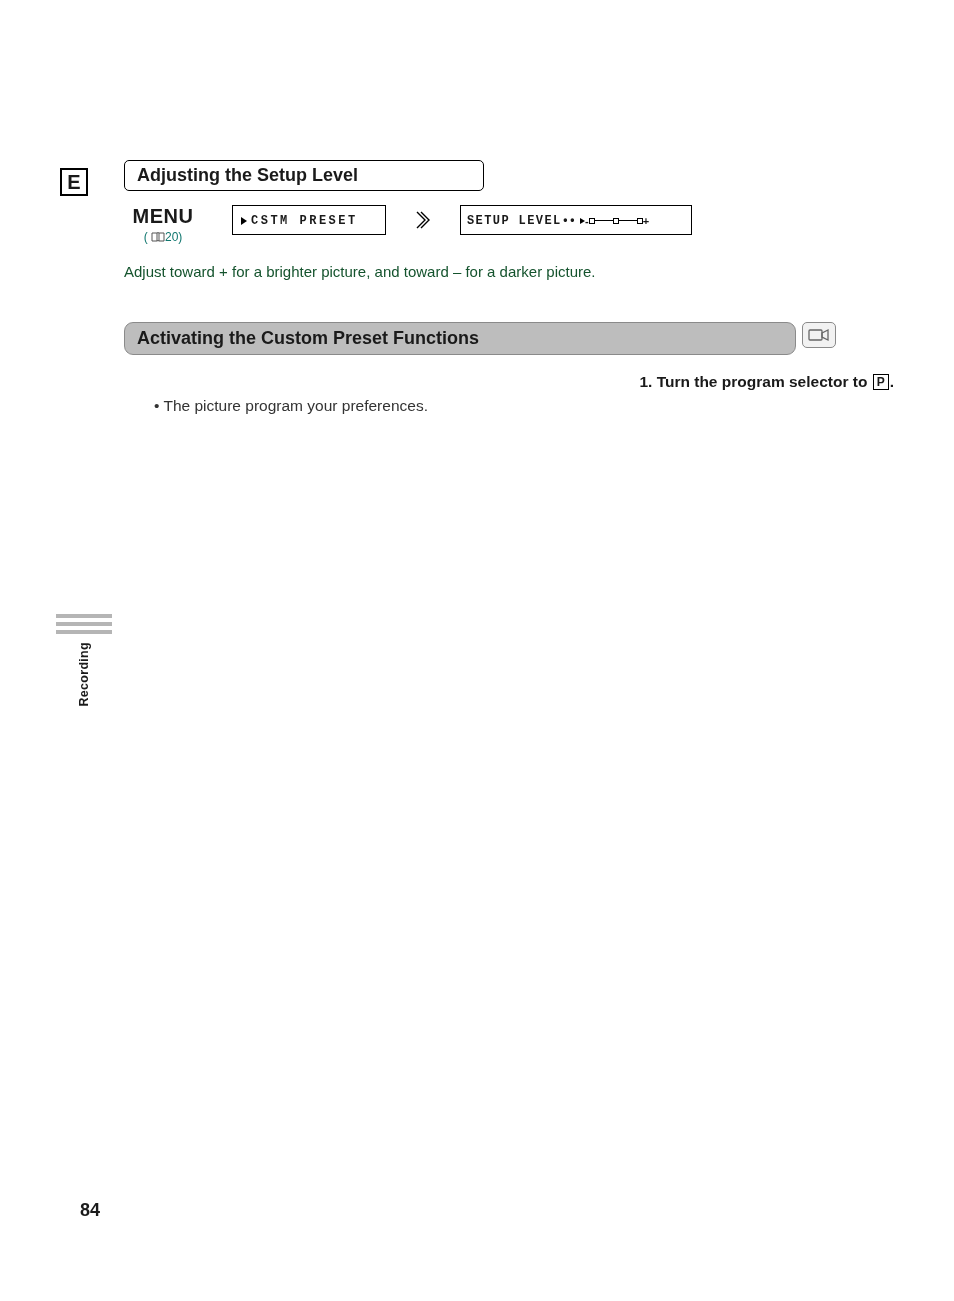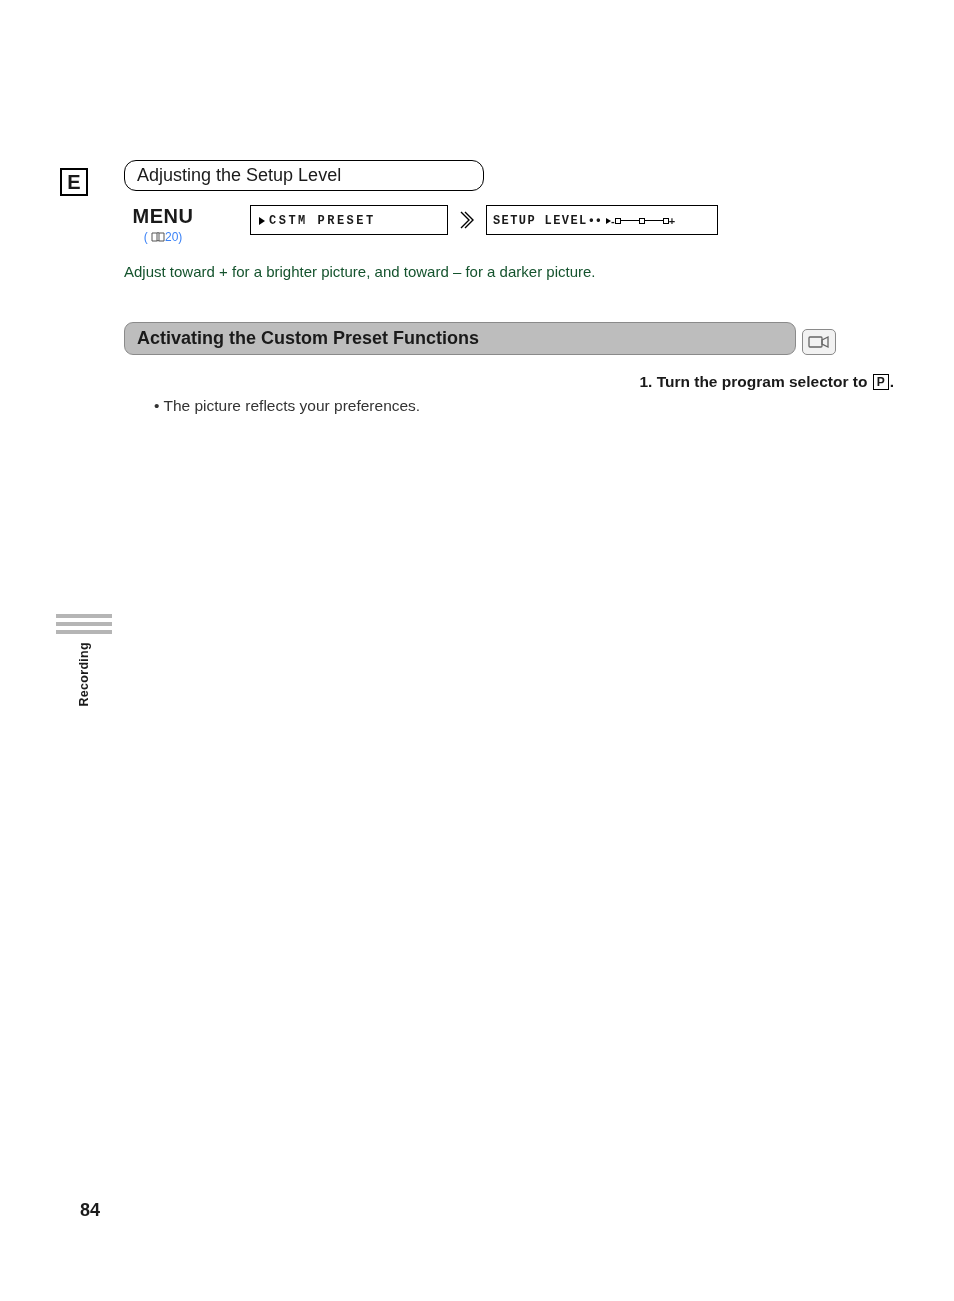--- a/index.html
+++ b/index.html
@@ -27,63 +27,63 @@
     font-weight: 700;
     font-size: 20px;
     text-align: center;
     line-height: 24px;
   }
   .content {
     margin-left: 64px;
   }
   .section-title-pill {
     border: 1.5px solid #000;
-    border-radius: 12px;
+    border-radius: 5px;
     padding: 4px 14px 4px 12px;
-    font-weight: 400;
+    font-weight: 700;
     font-size: 18px;
     width: 360px;
   }
   .menu-row {
     display: flex;
     align-items: flex-start;
-    gap: 12px;
+    gap: 30px;
     margin-top: 14px;
   }
   .menu-block {
     text-align: center;
     min-width: 78px;
   }
   .menu-word {
     font-family: Arial, Helvetica, sans-serif;
     font-weight: 900;
     font-size: 20px;
     letter-spacing: 0.5px;
   }
   .menu-ref {
     font-size: 12px;
-    color: #3b82f6;
+    color: #0f766e;
     margin-top: 2px;
   }
   .menu-ref .book-icon {
     display:inline-block;
     vertical-align: middle;
   }
   .pathbox {
     border: 1px solid #000;
     padding: 6px 10px 5px 8px;
     font-family: "Courier New", monospace;
     font-size: 12px;
     font-weight: 700;
     letter-spacing: 2.5px;
     display: flex;
     align-items: center;
     height: 30px;
   }
-  .box-cstm { width: 198px; margin-left: 36px; }
+  .box-cstm { width: 154px; }
   .box-setup { width: 232px; padding-left:6px; letter-spacing:1.4px; }
   .tri {
     display:inline-block;
     width:0;height:0;
     border-top:4px solid transparent;
     border-bottom:4px solid transparent;
     border-left:6px solid #000;
     margin-right:4px;
     vertical-align: middle;
   }
@@ -118,21 +118,21 @@
     border-left:5px solid #000;
   }
   .adjust-note {
     font-size: 15px;
     margin-top: 18px;
     color:#14532d;
   }
   .gray-heading-wrap {
     margin-top: 42px;
     display:flex;
-    align-items:flex-end;
+    align-items:flex-start;
     width: 712px;
   }
   .gray-heading {
     flex:1;
     background: linear-gradient(#bdbdbd,#bdbdbd);
     border: 1px solid #8a8a8a;
     border-radius: 9px;
     padding: 5px 12px;
     font-weight:700;
     font-size:18px;
@@ -266,21 +266,21 @@
           <rect x="1" y="2" width="13" height="10" rx="1" fill="none" stroke="#666" stroke-width="1.3"></rect>
           <path d="M14 5 L20 2 L20 12 L14 9 Z" fill="none" stroke="#666" stroke-width="1.3"></path>
         </svg>
       </div>
     </div>
 
     <div class="steps">
       <div class="step">
         <span>1.  Turn the program selector to </span><span class="p-icon">P</span><span>.</span>
       </div>
-      <div class="bullet">• The picture reflects your preferences.</div>
+      <div class="bullet">• The picture program your preferences.</div>
     </div>
 
   </div>
 </div>
 
 <div class="side-tab">
   <div class="side-lines">
     <div></div>
       <div></div>
       <div></div>

